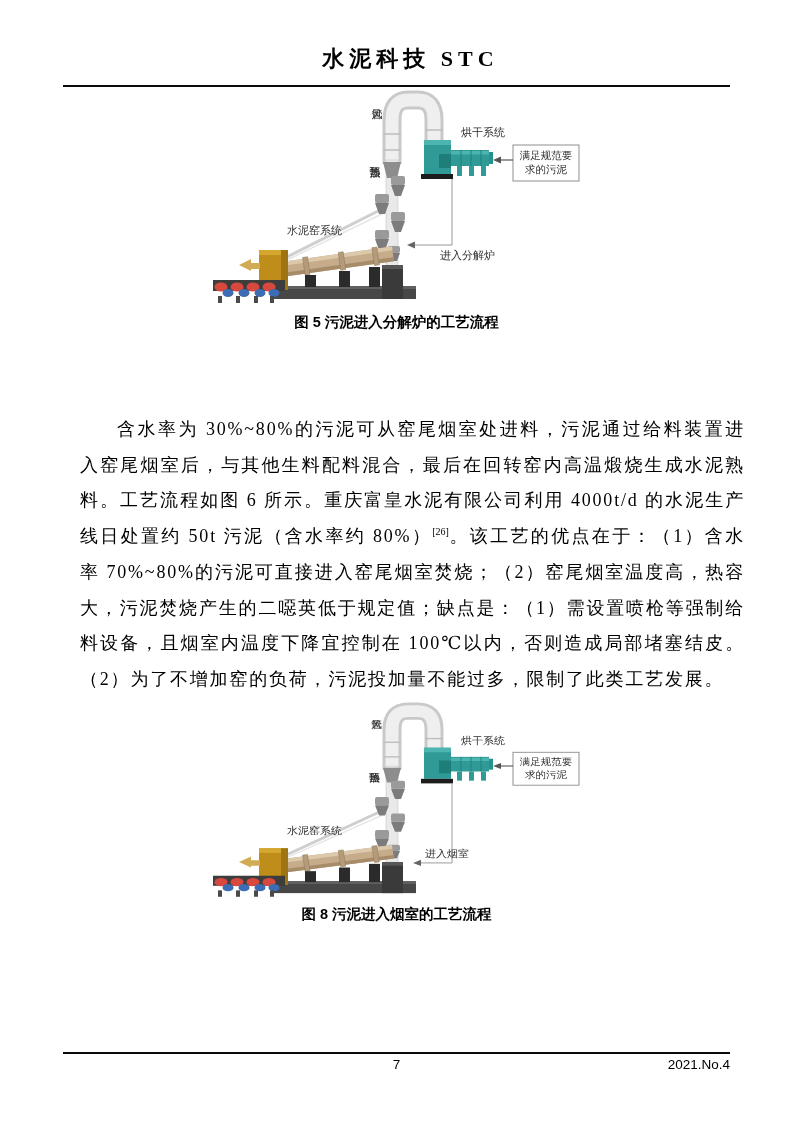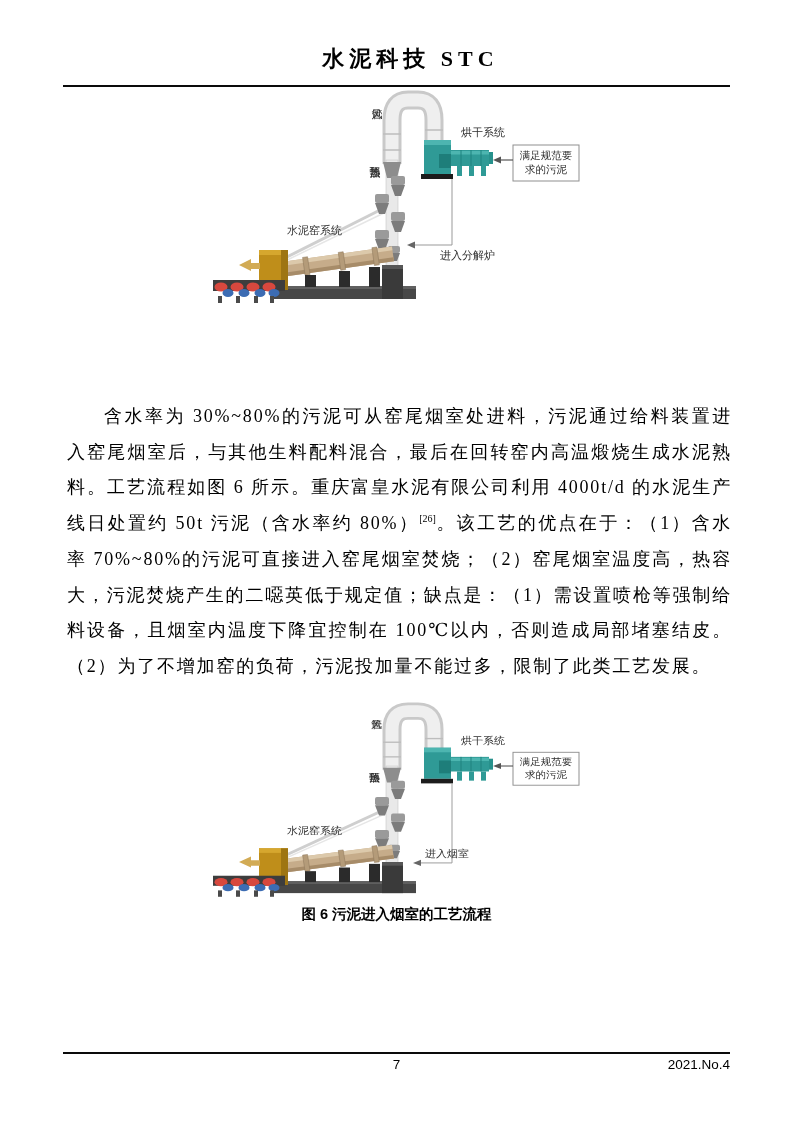--- a/index.html
+++ b/index.html
@@ -11,21 +11,21 @@
   .figure-block{position:absolute;left:203px;width:395px;}
   #fig5{top:90px;height:222px;}
   #fig6{top:702px;height:203px;}
   .figure-block svg{width:100%;height:100%;display:block;}
   .caption{position:absolute;left:0;width:100%;text-align:center;font-weight:bold;
         font-size:14.5px;font-family:"Liberation Sans","DejaVu Sans",sans-serif;}
   #cap5{top:313px;}
   #cap6{top:905px;}
   .section-heading{position:absolute;top:351px;left:64px;margin:0;font-size:17.5px;
         font-weight:bold;font-family:"Liberation Sans","DejaVu Sans",sans-serif;letter-spacing:1px;}
-  .body-para{position:absolute;left:64px;width:665px;margin:3px;font-size:18px;
+  .body-para{position:absolute;left:64px;width:665px;margin:16px;font-size:18px;
         line-height:35.7px;text-align:justify;letter-spacing:1.8px;}
   #para1{top:396px;text-indent:37px;}
   #para2{top:929px;text-indent:37px;}
   sup.cite{font-size:10px;letter-spacing:0;line-height:0;}
   .footer-rule{position:absolute;top:1052px;left:63px;width:667px;height:2px;background:#0a0a0a;}
   .footer-page{position:absolute;top:1057px;left:0;width:100%;text-align:center;
         font-size:13.5px;font-family:"Liberation Sans","DejaVu Sans",sans-serif;}
   .footer-issue{position:absolute;top:1057px;right:63px;font-size:13.5px;
         font-family:"Liberation Sans","DejaVu Sans",sans-serif;text-align:right;}
   svg text{font-family:"Liberation Sans","DejaVu Sans",sans-serif;fill:#2e2e2e;}
@@ -151,20 +151,21 @@
     <text x="84" y="144" font-size="11">水泥窑系统</text>
 
     <g class="entry entry-a">
       <path d="M249,89 L249,155 L211,155" fill="none" stroke="#999" stroke-width="1"></path>
       <polygon points="204,155 212,151.6 212,158.4" fill="#666"></polygon>
       <text x="237" y="169" font-size="11">进入分解炉</text>
     </g>
 
   </svg>
 </div>
+  <div class="caption" id="cap5">图 5 污泥进入分解炉的工艺流程</div>
 
 
   <p class="body-para" id="para1"><span>含水率为 30%~80%的污泥可从窑尾烟室处进料，污泥通过给料装置进入窑尾烟室后，与其他生料配料混合，最后在回转窑内高温煅烧生成水泥熟料。工艺流程如图 6 所示。重庆富皇水泥有限公司利用 4000t/d 的水泥生产线日处置约 50t 污泥（含水率约 80%）</span><sup class="cite">[26]</sup><span>。该工艺的优点在于：（1）含水率 70%~80%的污泥可直接进入窑尾烟室焚烧；（2）窑尾烟室温度高，热容大，污泥焚烧产生的二噁英低于规定值；缺点是：（1）需设置喷枪等强制给料设备，且烟室内温度下降宜控制在 100℃以内，否则造成局部堵塞结皮。（2）为了不增加窑的负荷，污泥投加量不能过多，限制了此类工艺发展。</span></p>
 
   <div class="figure-block svg-slot" id="fig6">
   <svg viewBox="0 0 395 222" preserveAspectRatio="none">
 
     <g>
       <line x1="80" y1="169" x2="185" y2="116" stroke="#cfcfcf" stroke-width="3"></line>
       <line x1="80" y1="172" x2="185" y2="121" stroke="#e6e6e6" stroke-width="1.5"></line>
@@ -274,19 +275,19 @@
     <text x="258" y="46" font-size="11">烘干系统</text>
     <text x="84" y="144" font-size="11">水泥窑系统</text>
 
     <g class="entry entry-b">
       <path d="M249,89 L249,176 L217,176" fill="none" stroke="#999" stroke-width="1"></path>
       <polygon points="210,176 218,172.6 218,179.4" fill="#666"></polygon>
       <text x="222" y="170" font-size="11">进入烟室</text>
     </g>
   </svg>
 </div>
-  <div class="caption" id="cap6">图 6 污泥进入烟室的工艺流程</div>
+  <div class="caption" id="cap6">图 8 污泥进入烟室的工艺流程</div>
 
 
   <div class="footer-rule"></div>
   <div class="footer-page">7</div>
   <div class="footer-issue">2021.No.4</div>
 </div>
 
 </body></html>

